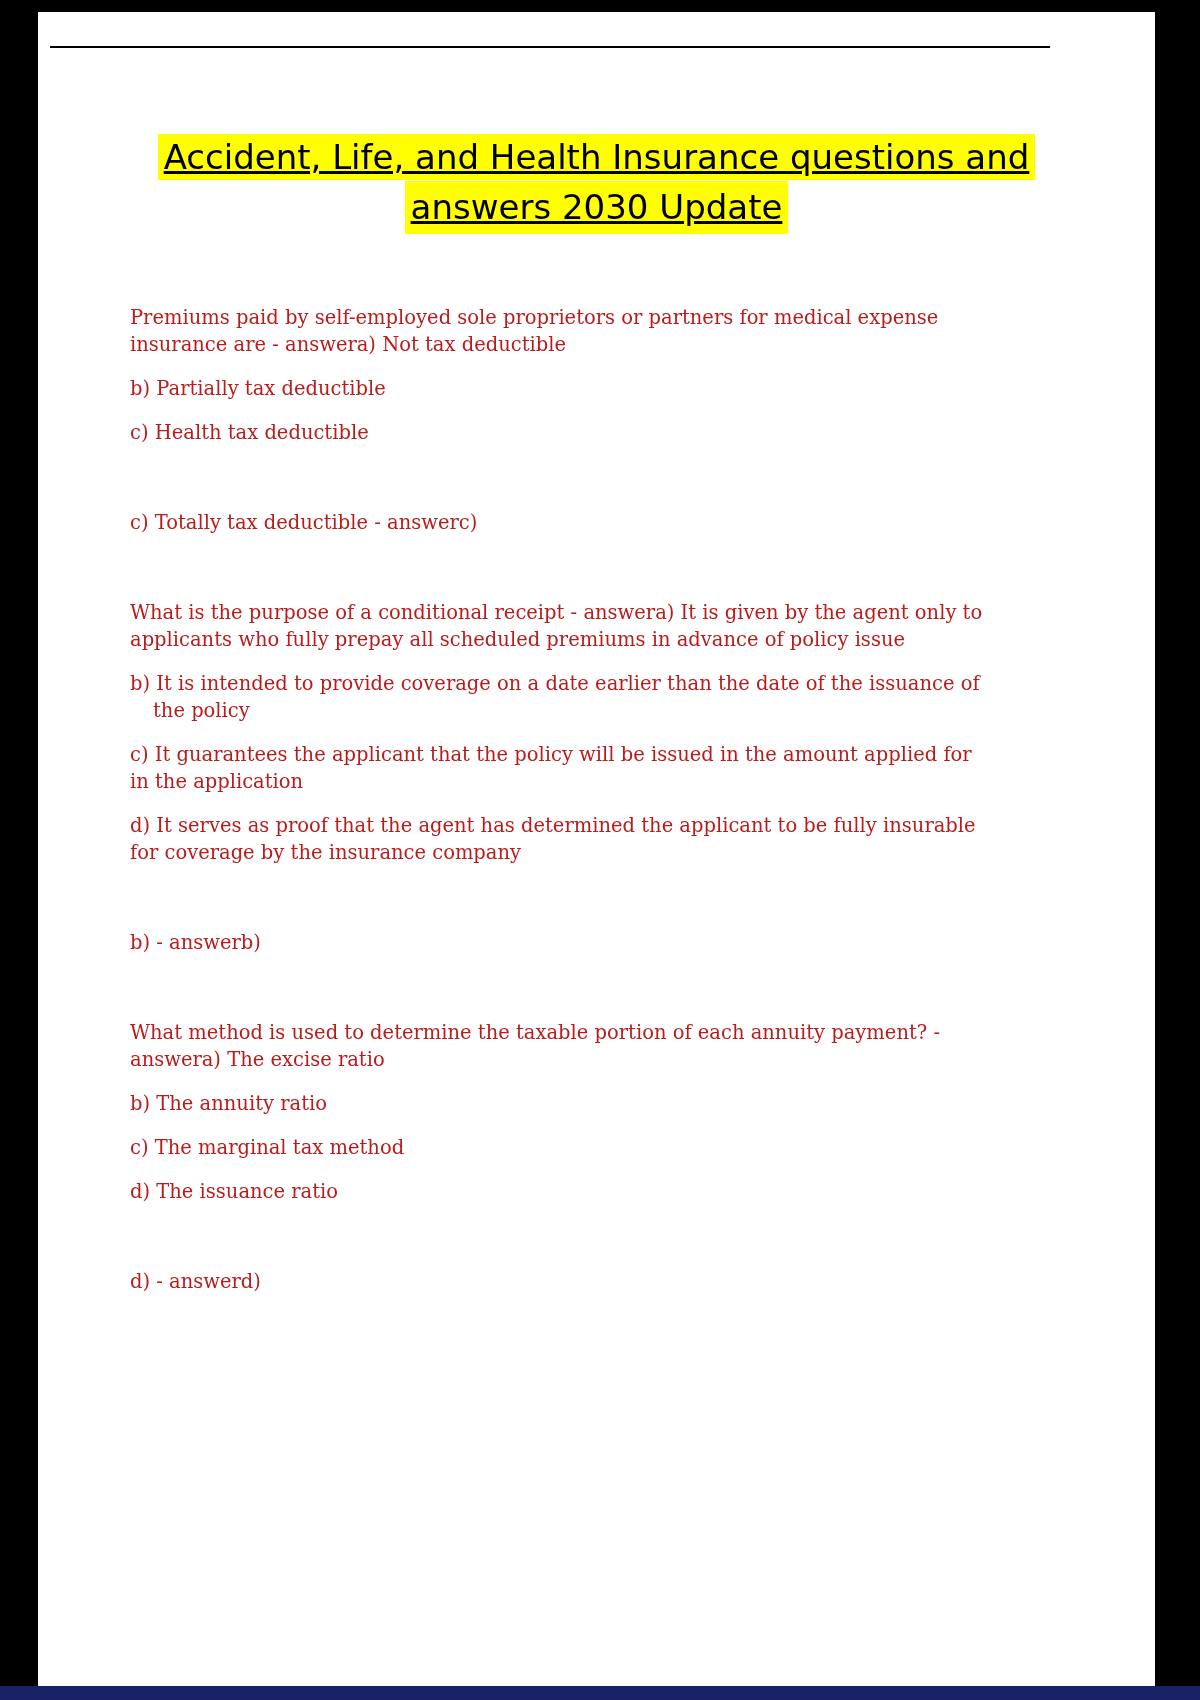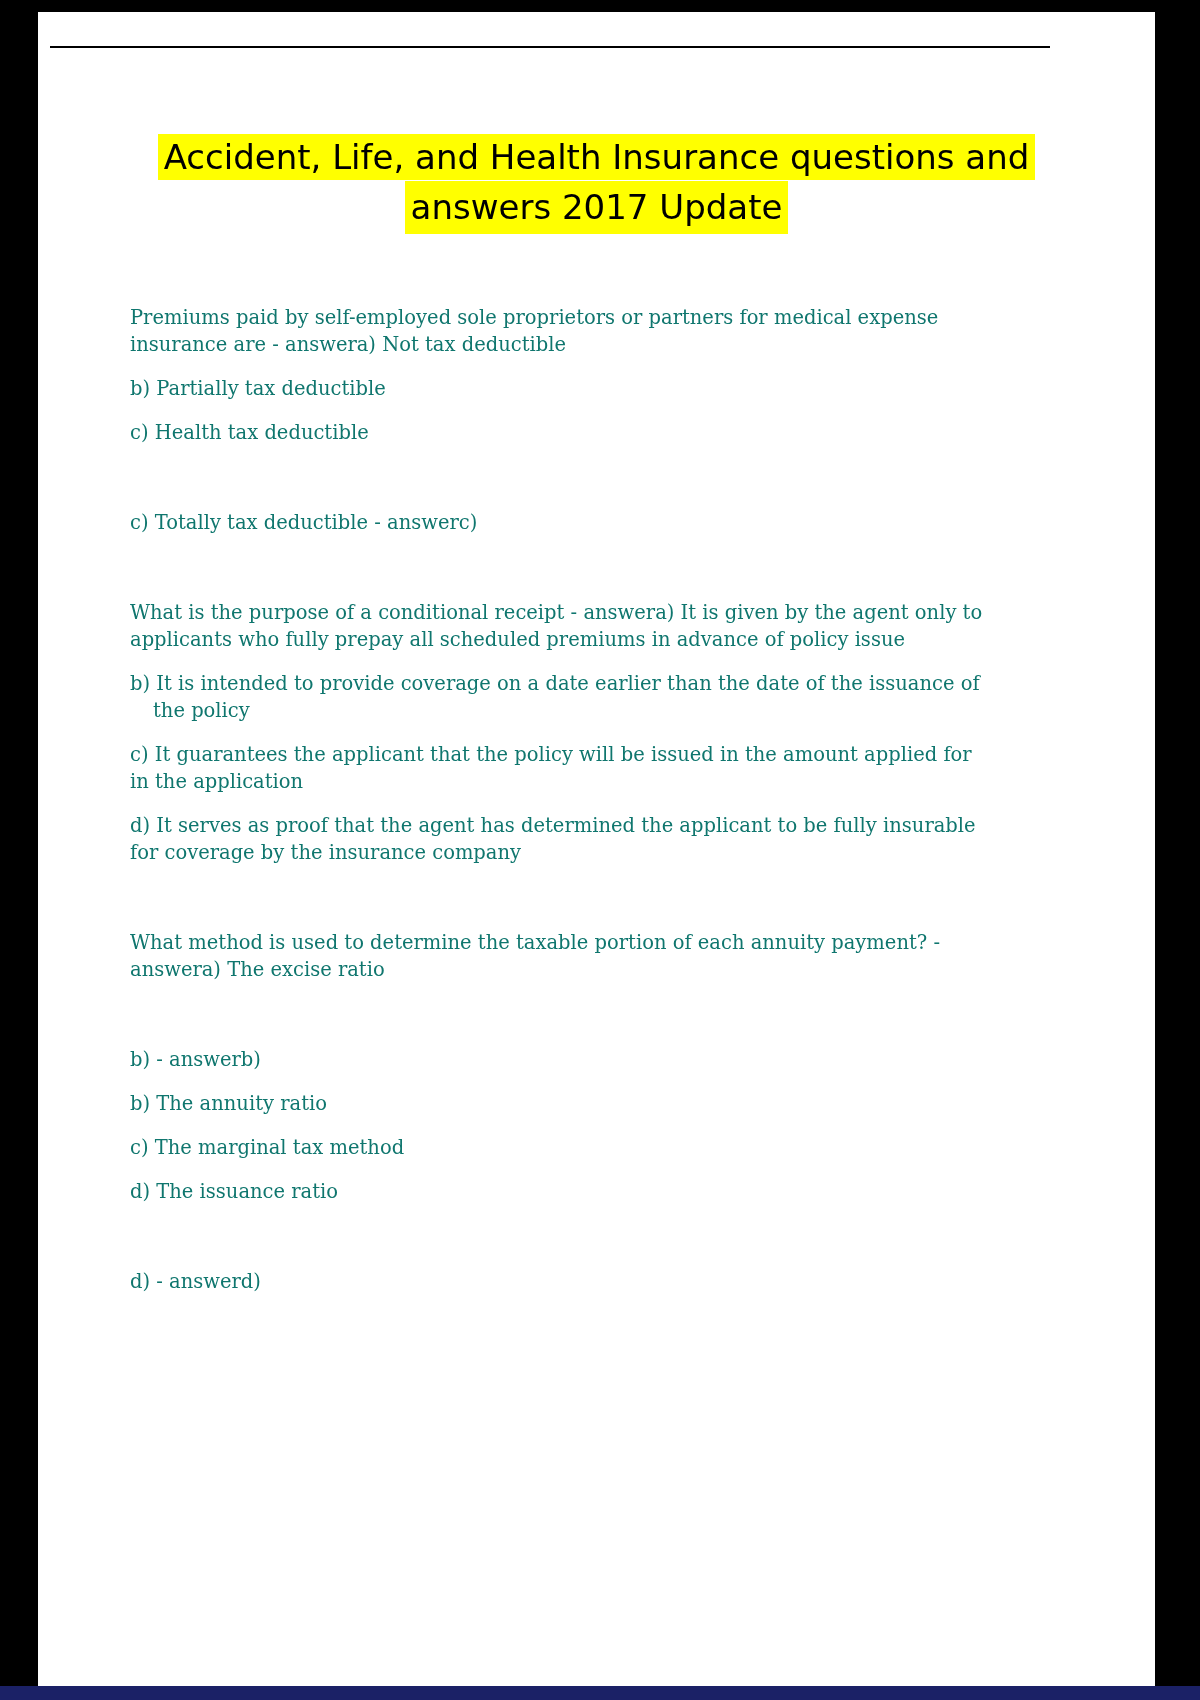--- a/index.html
+++ b/index.html
@@ -34,31 +34,32 @@
     font-family: "DejaVu Sans", sans-serif;
     font-weight: 500;
     font-size: 34px;
     line-height: 47px;
     color: #000000;
   }
   .title .hl {
     background: #ffff00;
     padding: 3px 6px;
     box-decoration-break: clone;
+    text-decoration: underline;
     -webkit-box-decoration-break: clone;
   }
   .title .line2 {
     display: inline-block;
     margin-top: 0px;
   }
   .content {
     margin-top: 70px;
     padding-left: 92px;
     padding-right: 160px;
-    color: #0f766e;
+    color: #b91c1c;
     font-size: 19.5px;
     line-height: 27px;
   }
   .content p {
     margin: 17px 0 0 0;
   }
   .content p:first-child {
     margin-top: 0;
   }
   .content p.gap-lg {
@@ -76,33 +77,33 @@
     height: 14px;
     background: #1b2166;
   }
 </style>
 </head>
 <body>
 
 <div class="page">
   <div class="top-rule"></div>
 
-  <h1 class="title"><span class="hl">Accident, Life, and Health Insurance questions and</span><br><span class="hl line2">answers 2017 Update</span></h1>
+  <h1 class="title"><span class="hl">Accident, Life, and Health Insurance questions and</span><br><span class="hl line2">answers 2030 Update</span></h1>
 
   <div class="content">
     <p>Premiums paid by self-employed sole proprietors or partners for medical expense insurance are - answera) Not tax deductible</p>
     <p>b) Partially tax deductible</p>
     <p>c) Health tax deductible</p>
     <p class="gap-lg">c) Totally tax deductible - answerc)</p>
     <p class="gap-lg">What is the purpose of a conditional receipt - answera) It is given by the agent only to applicants who fully prepay all scheduled premiums in advance of policy issue</p>
     <p class="hang">b) It is intended to provide coverage on a date earlier than the date of the issuance of the policy</p>
     <p>c) It guarantees the applicant that the policy will be issued in the amount applied for in the application</p>
     <p>d) It serves as proof that the agent has determined the applicant to be fully insurable for coverage by the insurance company</p>
+    <p class="gap-lg">b) - answerb)</p>
     <p class="gap-lg">What method is used to determine the taxable portion of each annuity payment? - answera) The excise ratio</p>
-    <p class="gap-lg">b) - answerb)</p>
     <p>b) The annuity ratio</p>
     <p>c) The marginal tax method</p>
     <p>d) The issuance ratio</p>
     <p class="gap-lg">d) - answerd)</p>
   </div>
 </div>
 
 <div class="bottom-bar"></div>
 
 </body></html>

